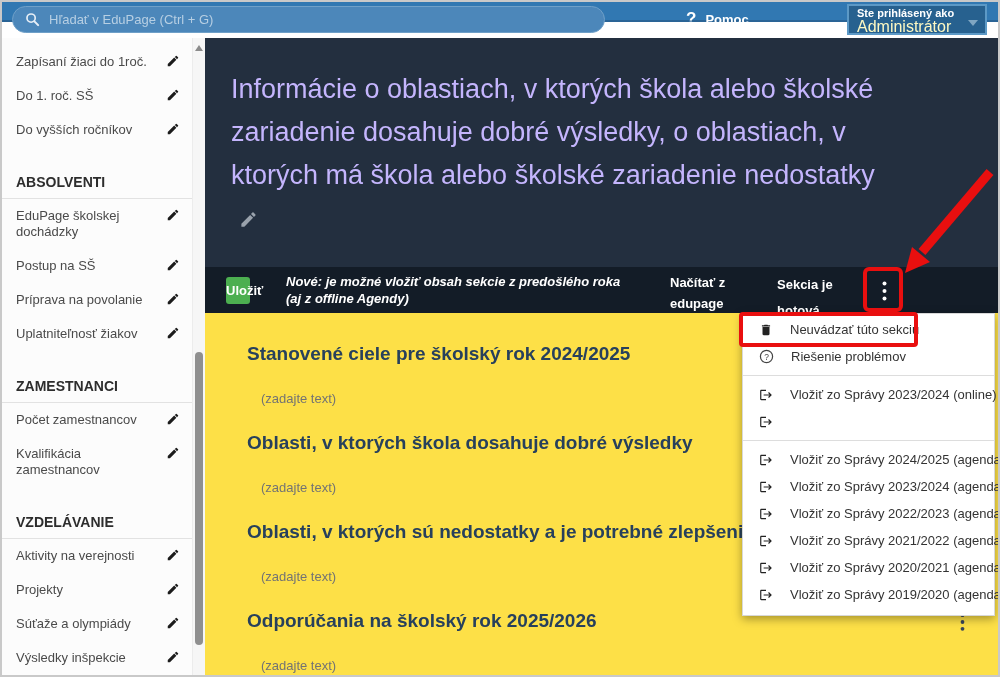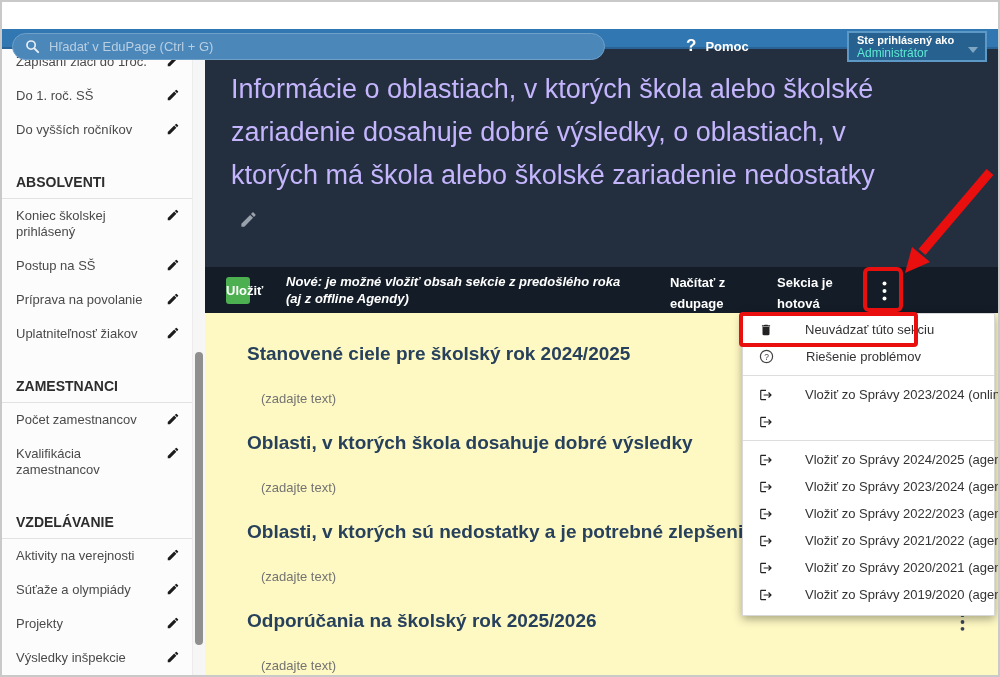--- a/index.html
+++ b/index.html
@@ -3,36 +3,36 @@
 <meta charset="utf-8">
 <style>
   * { margin:0; padding:0; box-sizing:border-box; }
   html,body { background:#fff; }
   body { width:1000px; height:677px; font-family:"Liberation Sans", sans-serif; }
   .screen { position:relative; width:1000px; height:677px; background:#fff;
             border:2px solid #c9c9c9; overflow:hidden; }
 
   
   .topbar { position:absolute; left:0; top:0; width:100%; height:20px;
-            background:#3178b2; border-bottom:2px solid #2a6496; z-index:3;margin-top:27px; }
+            background:#3178b2; border-bottom:2px solid #2a6496; z-index:3; }
   .search-box { position:absolute; left:10px; top:4px; width:593px; height:27px;
             background:#4c87ba; border:1px solid #6fa0c8; border-radius:14px;
             display:flex; align-items:center; padding:0 12px; gap:9px; }
   .search-box input { background:transparent; border:none; outline:none;
             color:#eaf2f9; font-size:13px; width:100%; font-family:"Liberation Sans",sans-serif; }
   .search-box input::placeholder { color:#b7cfe3; }
   .help-area { position:absolute; left:684px; top:0; height:34px; display:flex;
             align-items:center; gap:9px; color:#fff; cursor:pointer; }
   .help-qmark { font-size:17px; font-weight:bold; }
   .help-label { font-size:13px; font-weight:bold; }
   .account-box { position:absolute; left:845px; top:2px; width:140px; height:31px;
             background:#27618f; border:2px solid #5c99c6; padding:1px 20px 0 8px;
             cursor:pointer; line-height:13px; }
   .account-label { font-size:11px; font-weight:bold; color:#fff; }
-  .account-role { font-size:12px; color:#5eead4; }
+  .account-role { font-size:16px; color:#fef9c3; }
   .caret-down { position:absolute; right:7px; top:14px; width:0; height:0;
             border-left:5px solid transparent; border-right:5px solid transparent;
             border-top:6px solid #7fa6c2; }
 
   
   .sidebar { position:absolute; left:0; top:36px; width:190px; bottom:0;
              background:#fcfcfc; overflow:hidden; padding-top:7px; }
   .side-item { position:relative; padding:9px 30px 9px 14px; font-size:13px;
              color:#4a4a4a; cursor:pointer; line-height:16px; }
   .side-item svg { position:absolute; right:12px; top:9px; }
@@ -61,38 +61,38 @@
              background:#131c27; color:#fff; }
   .save-btn { position:absolute; left:21px; top:10px; width:24px; height:27px;
              background:#4caf50; color:#fff; border:none; border-radius:3px;
              font-size:13px; font-weight:bold; cursor:pointer;
              font-family:"Liberation Sans",sans-serif; }
   .toolbar-note { position:absolute; left:81px; top:6px; width:352px; font-size:13px;
              font-style:italic; font-weight:bold; line-height:17px; }
   .tb-load { position:absolute; left:465px; top:5px; width:80px; font-size:13px;
              font-weight:bold; line-height:21px; cursor:pointer; }
   .tb-done { position:absolute; left:572px; top:5px; width:70px; font-size:13px;
-             font-weight:bold; line-height:21px; cursor:pointer; }
+             font-weight:bold; line-height:26px; cursor:pointer; }
   .tb-kebab { position:absolute; left:669px; top:8px; width:20px; height:32px;
              display:flex; align-items:center; justify-content:center;
              color:#fff; cursor:pointer; }
 
   
   .main-content { position:absolute; left:203px; top:311px; right:0; bottom:0;
-             background:#fef9c3; overflow:hidden; padding:16px 0 0 42px; }
+             background:#fde047; overflow:hidden; padding:16px 0 0 42px; }
   .section-heading { font-size:19px; font-weight:bold; color:#27405c; margin:26px 0 0; }
   .section-heading.first { margin-top:14px; }
   .placeholder-text { font-size:13px; color:#737373; margin:26px 14px 0; cursor:text; }
   .content-kebab { position:absolute; right:33px; top:300px; color:#39465a; cursor:pointer; }
 
   
   .dropdown { position:absolute; left:740px; top:311px; width:253px; background:#fff;
              border:1px solid #d8d8d8; box-shadow:0 3px 9px rgba(0,0,0,.35);
              padding:2px 0 7px; z-index:5; }
-  .menu-item { display:flex; align-items:center; gap:32px; padding:0 10px 0 16px;
+  .menu-item { display:flex; align-items:center; gap:17px; padding:0 10px 0 16px;
              height:27px; font-size:13px; color:#333; cursor:pointer; white-space:nowrap; }
   .menu-item svg { flex:0 0 auto; }
   .menu-sep { border-top:1px solid #ddd; margin:5px 0; }
 
   
   .red-box-kebab { position:absolute; left:861px; top:265px; width:40px; height:45px;
              border:4px solid #e90f0f; border-radius:6px; z-index:9; pointer-events:none; }
   .red-box-menuitem { position:absolute; left:737px; top:310px; width:179px; height:35px;
              border:4px solid #e90f0f; border-radius:4px; z-index:9; pointer-events:none; }
   .red-arrow { position:absolute; left:890px; top:158px; z-index:9; pointer-events:none; }
@@ -138,21 +138,21 @@
     </div>
     <div class="side-item">
       <span>Do vyšších ročníkov</span>
       <svg width="14" height="14" viewBox="0 0 24 24">
           <path class="pencil-dark" d="M3 17.25V21h3.75L17.81 9.94l-3.75-3.75L3 17.25zM20.71 7.04c.39-.39.39-1.02 0-1.41l-2.34-2.34a1 1 0 0 0-1.41 0l-1.83 1.83 3.75 3.75 1.83-1.83z"></path>
         </svg>
     </div>
 
     <div class="side-header">ABSOLVENTI</div>
     <div class="side-item">
-      <span>Koniec školskej prihlásený</span>
+      <span>EduPage školskej dochádzky</span>
       <svg width="14" height="14" viewBox="0 0 24 24">
           <path class="pencil-dark" d="M3 17.25V21h3.75L17.81 9.94l-3.75-3.75L3 17.25zM20.71 7.04c.39-.39.39-1.02 0-1.41l-2.34-2.34a1 1 0 0 0-1.41 0l-1.83 1.83 3.75 3.75 1.83-1.83z"></path>
         </svg>
     </div>
     <div class="side-item">
       <span>Postup na SŠ</span>
       <svg width="14" height="14" viewBox="0 0 24 24">
           <path class="pencil-dark" d="M3 17.25V21h3.75L17.81 9.94l-3.75-3.75L3 17.25zM20.71 7.04c.39-.39.39-1.02 0-1.41l-2.34-2.34a1 1 0 0 0-1.41 0l-1.83 1.83 3.75 3.75 1.83-1.83z"></path>
         </svg>
     </div>
@@ -184,27 +184,27 @@
     </div>
 
     <div class="side-header">VZDELÁVANIE</div>
     <div class="side-item">
       <span>Aktivity na verejnosti</span>
       <svg width="14" height="14" viewBox="0 0 24 24">
           <path class="pencil-dark" d="M3 17.25V21h3.75L17.81 9.94l-3.75-3.75L3 17.25zM20.71 7.04c.39-.39.39-1.02 0-1.41l-2.34-2.34a1 1 0 0 0-1.41 0l-1.83 1.83 3.75 3.75 1.83-1.83z"></path>
         </svg>
     </div>
     <div class="side-item">
+      <span>Projekty</span>
+      <svg width="14" height="14" viewBox="0 0 24 24">
+          <path class="pencil-dark" d="M3 17.25V21h3.75L17.81 9.94l-3.75-3.75L3 17.25zM20.71 7.04c.39-.39.39-1.02 0-1.41l-2.34-2.34a1 1 0 0 0-1.41 0l-1.83 1.83 3.75 3.75 1.83-1.83z"></path>
+        </svg>
+    </div>
+    <div class="side-item">
       <span>Súťaže a olympiády</span>
-      <svg width="14" height="14" viewBox="0 0 24 24">
-          <path class="pencil-dark" d="M3 17.25V21h3.75L17.81 9.94l-3.75-3.75L3 17.25zM20.71 7.04c.39-.39.39-1.02 0-1.41l-2.34-2.34a1 1 0 0 0-1.41 0l-1.83 1.83 3.75 3.75 1.83-1.83z"></path>
-        </svg>
-    </div>
-    <div class="side-item">
-      <span>Projekty</span>
       <svg width="14" height="14" viewBox="0 0 24 24">
           <path class="pencil-dark" d="M3 17.25V21h3.75L17.81 9.94l-3.75-3.75L3 17.25zM20.71 7.04c.39-.39.39-1.02 0-1.41l-2.34-2.34a1 1 0 0 0-1.41 0l-1.83 1.83 3.75 3.75 1.83-1.83z"></path>
         </svg>
     </div>
     <div class="side-item">
       <span>Výsledky inšpekcie</span>
       <svg width="14" height="14" viewBox="0 0 24 24">
           <path class="pencil-dark" d="M3 17.25V21h3.75L17.81 9.94l-3.75-3.75L3 17.25zM20.71 7.04c.39-.39.39-1.02 0-1.41l-2.34-2.34a1 1 0 0 0-1.41 0l-1.83 1.83 3.75 3.75 1.83-1.83z"></path>
         </svg>
     </div>

